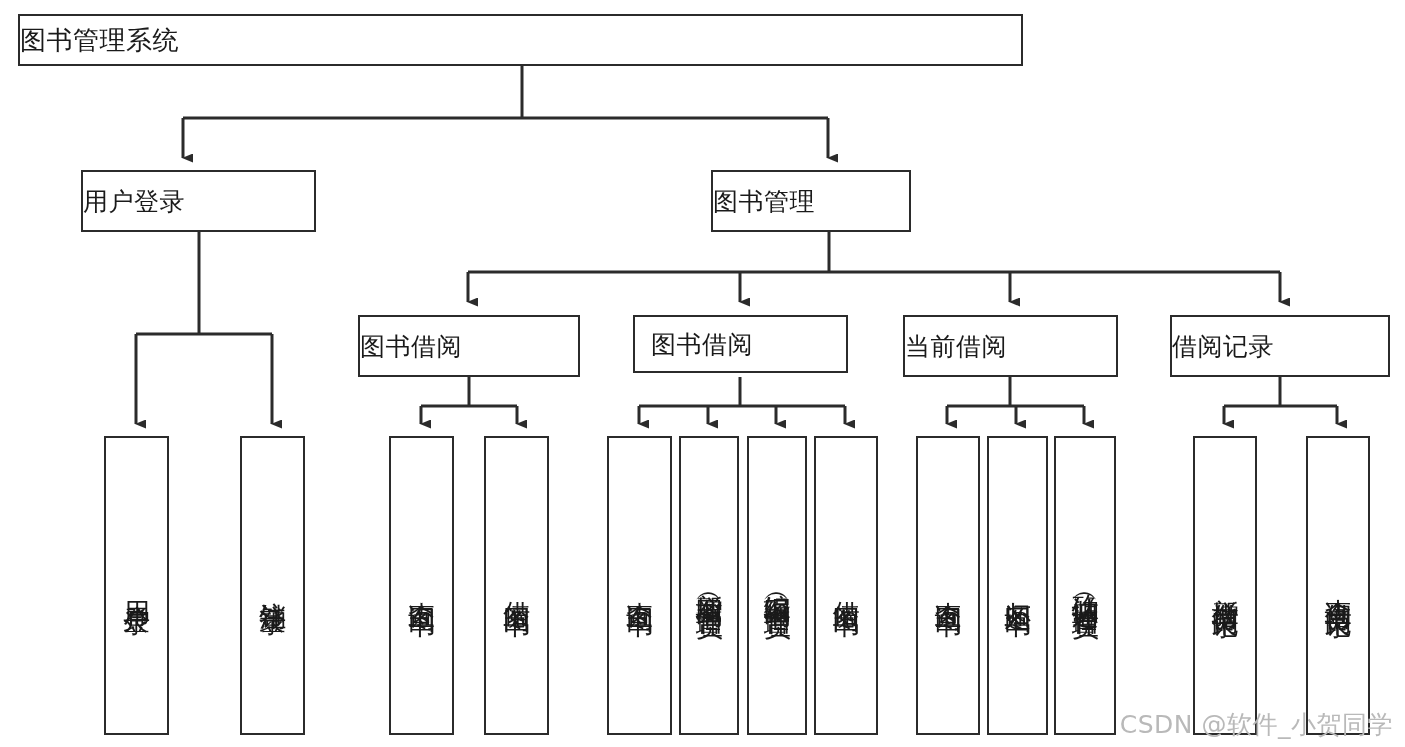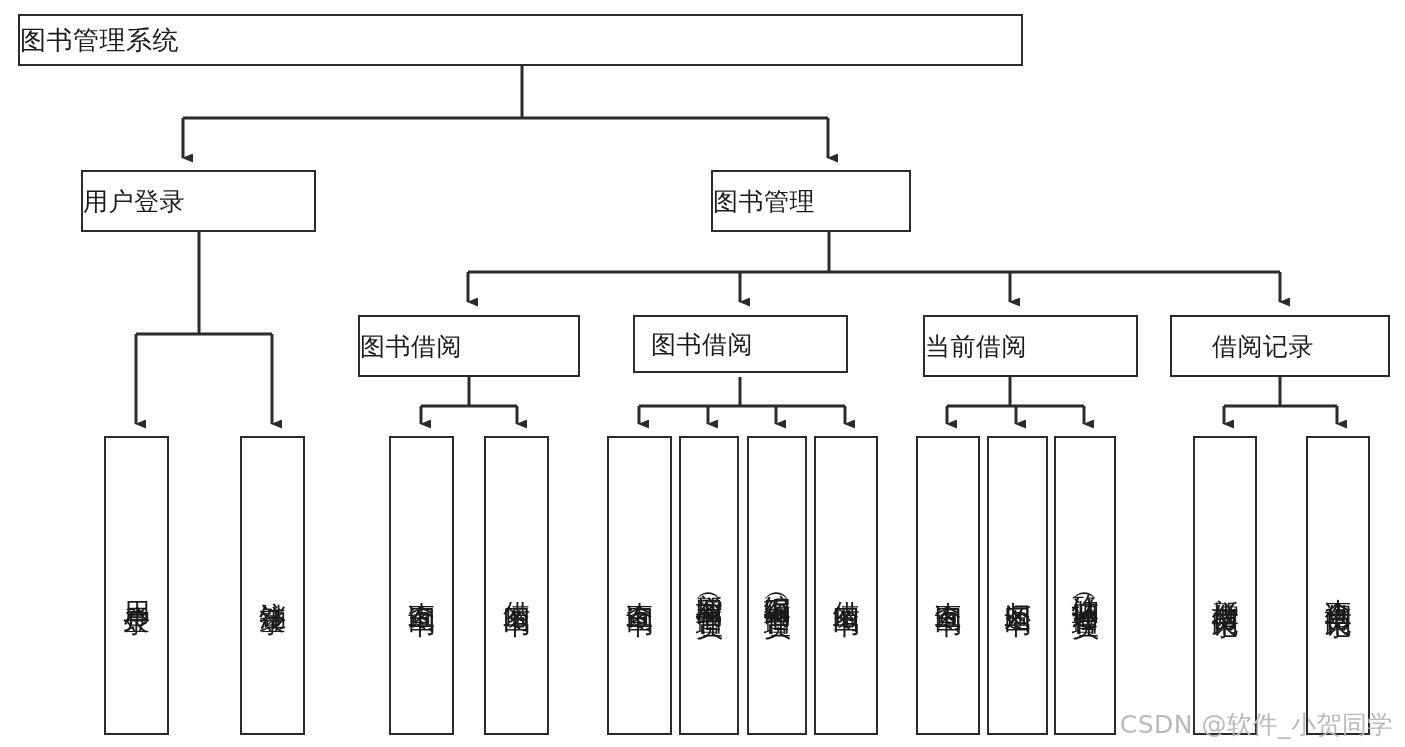--- a/index.html
+++ b/index.html
@@ -135,24 +135,24 @@
   <div class="node horiz" style="left:711px; top:170px; width:200px; height:62px;">
     <span class="label">图书管理</span>
   </div>
 
   <div class="node horiz" style="left:358px; top:315px; width:222px; height:62px;">
     <span class="label">图书借阅</span>
   </div>
   <div class="node horiz" style="left:633px; top:315px; width:215px; height:58px;padding-left:16px;">
     <span class="label">图书借阅</span>
   </div>
-  <div class="node horiz" style="left:903px; top:315px; width:215px; height:62px;margin-left:20px;">
+  <div class="node horiz" style="left:903px; top:315px; width:215px; height:62px;">
     <span class="label">当前借阅</span>
   </div>
-  <div class="node horiz" style="left:1170px; top:315px; width:220px; height:62px;padding-left:40px;">
+  <div class="node horiz" style="left:1170px; top:315px; width:220px; height:62px;">
     <span class="label">借阅记录</span>
   </div>
 
   <div class="node vert" style="left:104px; top:436px; width:65px; height:299px;">
     <span class="label">用户登录</span>
   </div>
   <div class="node vert" style="left:240px; top:436px; width:65px; height:299px;">
     <span class="label">注销登录</span>
   </div>
 

